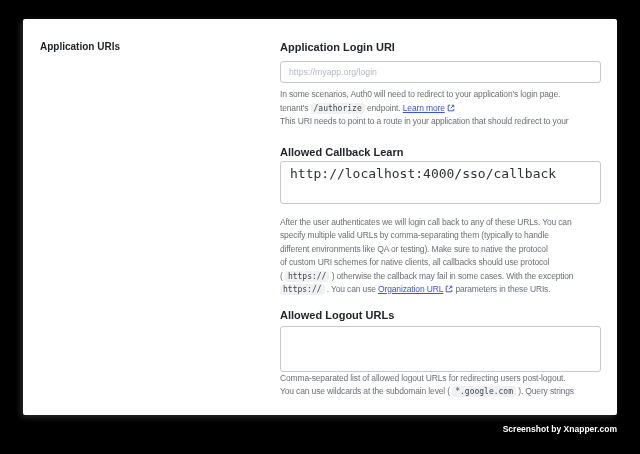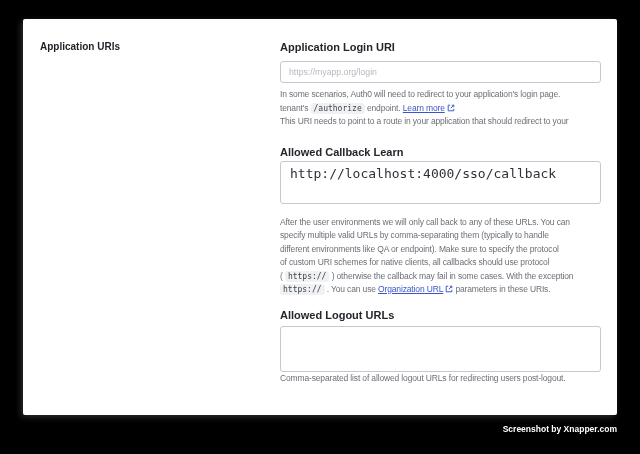--- a/index.html
+++ b/index.html
@@ -86,35 +86,36 @@
               <path d="M6 1.5h2.5V4"></path>
               <path d="M8.5 1.5 4.8 5.2"></path>
             </svg></div>
           <div class="help-line"><span>This URI needs to point to a route in your application that should redirect to your</span></div>
         </div>
       </div>
       <div id="sec-allowed-callback-urls">
         <div class="sec-label">Allowed Callback Learn</div>
         <textarea class="field-textarea" style="">http://localhost:4000/sso/callback</textarea>
         <div class="help">
-          <div class="help-line"><span>After the user environments we will only call back to any of these URLs. You can</span></div>
+          <div class="help-line"><span>After the user authenticates we will login call back to any of these URLs. You can</span></div>
           <div class="help-line"><span>specify multiple valid URLs by comma-separating them (typically to handle</span></div>
-          <div class="help-line"><span>different environments like QA or endpoint). Make sure to specify the protocol</span></div>
+          <div class="help-line"><span>different environments like QA or testing). Make sure to native the protocol</span></div>
           <div class="help-line"><span>of custom URI schemes for native clients, all callbacks should use protocol</span></div>
           <div class="help-line"><span>( </span><span class="code-chip">https://</span><span> ) otherwise the callback may fail in some cases. With the exception</span></div>
           <div class="help-line"><span class="code-chip">https://</span><span> . You can use </span><a class="help-link">Organization URL</a><svg class="ext-icon" viewBox="0 0 10 10" fill="none" stroke="currentColor" stroke-width="1.2">
               <path d="M4 1.5H1.5v7h7V6"></path>
               <path d="M6 1.5h2.5V4"></path>
               <path d="M8.5 1.5 4.8 5.2"></path>
             </svg><span> parameters in these URIs.</span></div>
         </div>
       </div>
       <div id="sec-allowed-logout-urls">
         <div class="sec-label">Allowed Logout URLs</div>
         <textarea class="field-textarea" style=""></textarea>
         <div class="help">
           <div class="help-line"><span>Comma-separated list of allowed logout URLs for redirecting users post-logout.</span></div>
+          <div class="help-line"><span>You can use wildcards at the subdomain level ( </span><span class="code-chip">*.google.com</span><span> ). Query strings</span></div>
         </div>
       </div>
     </div>
 </div>
 
 <div class="watermark">Screenshot by Xnapper.com</div>
 
 </body></html>

